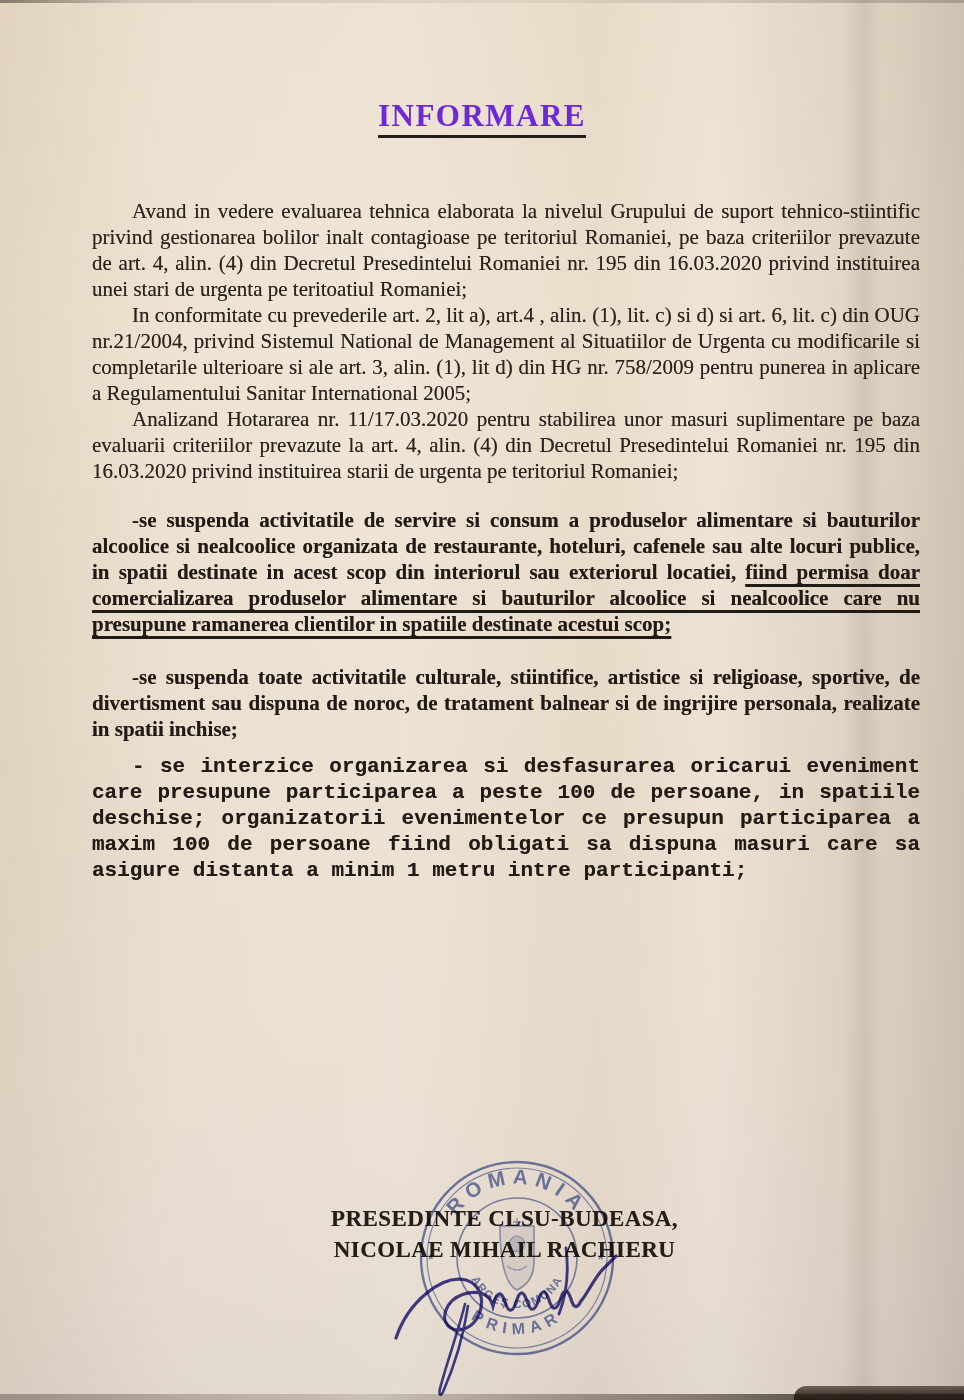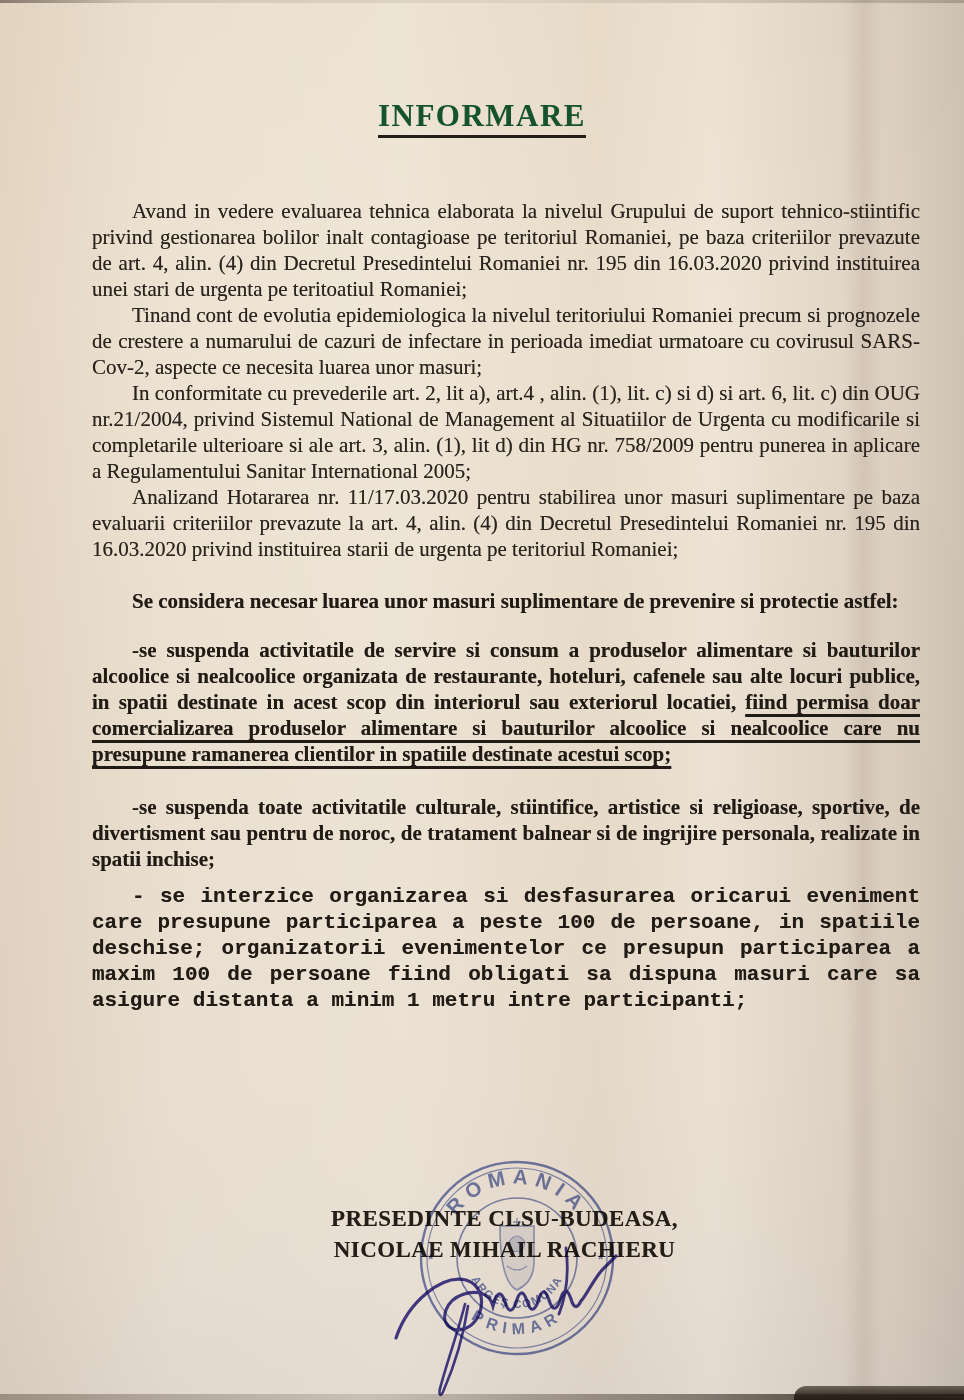--- a/index.html
+++ b/index.html
@@ -25,21 +25,21 @@
     background:linear-gradient(90deg, rgba(84,70,58,.45) 0%, rgba(84,70,58,.18) 38%, rgba(58,47,38,.55) 72%, rgba(34,27,21,.92) 100%);
   }
   .edge-corner{
     position:absolute;right:0;bottom:0;width:170px;height:14px;
     background:linear-gradient(180deg, rgba(52,42,33,.65), #261e16);
     border-top-left-radius:12px;
   }
   
   .title{
     position:absolute;top:98px;left:0;width:100%;margin:0;
-    text-align:center;font-size:31px;font-weight:bold;color:#14532d;
+    text-align:center;font-size:31px;font-weight:bold;color:#6d28d9;
     letter-spacing:1.5px;
   }
   .title .title-text{
     display:inline-block;border-bottom:3.5px solid #241e19;padding-bottom:1px;
   }
   
   .body-text{
     position:absolute;left:92px;top:198px;width:828px;
     font-size:21px;line-height:26px;text-align:justify;color:#29231e;
     text-shadow:0 0 .5px rgba(45,34,25,.55);
@@ -81,26 +81,24 @@
 
 <div class="paper"></div>
 <div class="edge-top"></div>
 <div class="edge-bottom"></div>
 <div class="edge-corner"></div>
 
 <h1 class="title"><span class="title-text">INFORMARE</span></h1>
 
 <main class="body-text">
   <p class="para">Avand in vedere evaluarea tehnica elaborata la nivelul Grupului de suport tehnico-stiintific privind gestionarea bolilor inalt contagioase pe teritoriul Romaniei, pe baza criteriilor prevazute de art. 4, alin. (4) din Decretul Presedintelui Romaniei nr. 195 din 16.03.2020 privind instituirea unei stari de urgenta pe teritoatiul Romaniei;</p>
-  <p class="para">Tinand cont de evolutia epidemiologica la nivelul teritoriului Romaniei precum si prognozele de crestere a numarului de cazuri de infectare in perioada imediat urmatoare cu covirusul SARS-Cov-2, aspecte ce necesita luarea unor masuri;</p>
   <p class="para">In conformitate cu prevederile art. 2, lit a), art.4 , alin. (1), lit. c) si d) si art. 6, lit. c) din OUG nr.21/2004, privind Sistemul National de Management al Situatiilor de Urgenta cu modificarile si completarile ulterioare si ale art. 3, alin. (1), lit d) din HG nr. 758/2009 pentru punerea in aplicare a Regulamentului Sanitar International 2005;</p>
   <p class="para">Analizand Hotararea nr. 11/17.03.2020 pentru stabilirea unor masuri suplimentare pe baza evaluarii criteriilor prevazute la art. 4, alin. (4) din Decretul Presedintelui Romaniei nr. 195 din 16.03.2020 privind instituirea starii de urgenta pe teritoriul Romaniei;</p>
-  <p class="para bold gap-a">Se considera necesar luarea unor masuri suplimentare de prevenire si protectie astfel:</p>
   <p class="para bold gap-b"><span>-se suspenda activitatile de servire si consum a produselor alimentare si bauturilor alcoolice si nealcoolice organizata de restaurante, hoteluri, cafenele sau alte locuri publice, in spatii destinate in acest scop din interiorul sau exteriorul locatiei, </span><span class="ul-seg">fiind permisa doar comercializarea produselor alimentare si bauturilor alcoolice si nealcoolice care nu presupune ramanerea clientilor in spatiile destinate acestui scop;</span></p>
-  <p class="para bold gap-c">-se suspenda toate activitatile culturale, stiintifice, artistice si religioase, sportive, de divertisment sau pentru de noroc, de tratament balnear si de ingrijire personala, realizate in spatii inchise;</p>
+  <p class="para bold gap-c">-se suspenda toate activitatile culturale, stiintifice, artistice si religioase, sportive, de divertisment sau dispuna de noroc, de tratament balnear si de ingrijire personala, realizate in spatii inchise;</p>
   <p class="para bold gap-d">- se interzice organizarea si desfasurarea oricarui eveniment care presupune participarea a peste 100 de persoane, in spatiile deschise; organizatorii evenimentelor ce presupun participarea a maxim 100 de persoane fiind obligati sa dispuna masuri care sa asigure distanta a minim 1 metru intre participanti;</p>
 </main>
 
 <div class="sig-block">
   <div>PRESEDINTE CLSU-BUDEASA,</div>
   <div>NICOLAE MIHAIL RACHIERU</div>
 </div>
 
 <svg class="stamp" viewBox="0 0 200 200" aria-hidden="true">
   <defs>

